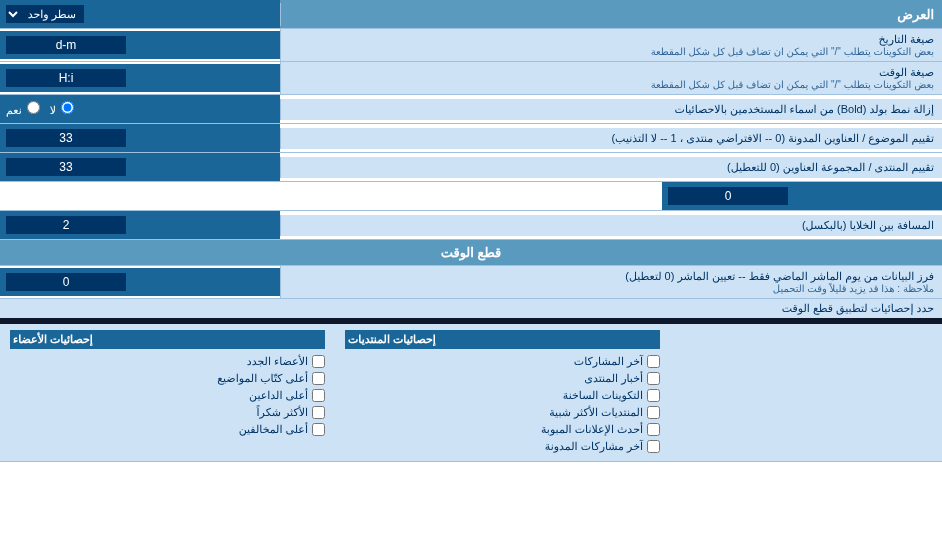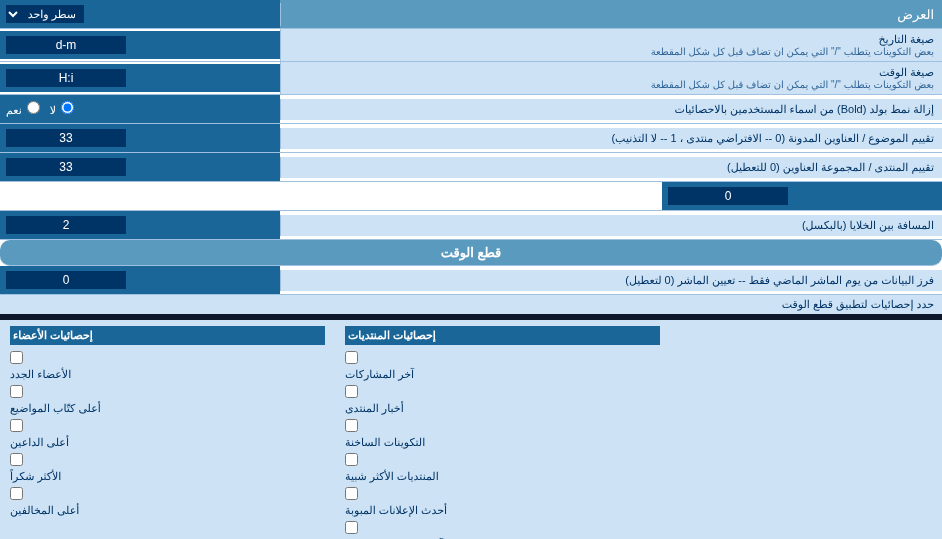--- a/index.html
+++ b/index.html
@@ -50,29 +50,28 @@
       direction: ltr;
     }
     .section-header {
       background: #5b9abf;
       color: #fff;
       font-weight: bold;
       font-size: 13px;
       text-align: center;
       padding: 5px;
       border-bottom: 1px solid #a0c0e0;
-      border-radius: 10px;
     }
     .first-row {
       background: #5b9abf;
     }
     .first-row .row-label {
       background: #5b9abf;
       color: #fff;
-      font-weight: normal;
+      font-weight: bold;
       font-size: 13px;
     }
     .first-row .row-input {
       background: #1a6699;
     }
     select.styled-select {
       background: #003366;
       color: #fff;
       border: none;
       padding: 2px 4px;
@@ -103,26 +102,25 @@
       background: #1a6699;
       color: #fff;
       text-align: left;
       font-weight: bold;
       font-size: 11px;
       padding: 3px;
       margin-bottom: 4px;
     }
     .checkbox-item {
       display: flex;
-      align-items: flex-end;
+      align-items: center;
       gap: 4px;
       padding: 2px 0;
       color: #003366;
       font-size: 11px;
-      flex-direction: column;
     }
     .checkbox-item input[type="checkbox"] {
       margin: 0;
     }
     .limit-row {
       background: #cde3f5;
       padding: 3px 8px;
       border-bottom: 6px solid #0f172a;
       text-align: right;
       font-size: 11px;
@@ -214,20 +212,21 @@
   <div class="row-input">
     <input type="text" class="input-dark" value="2" style="">
   </div>
 </div>
 
 <div class="section-header">قطع الوقت</div>
 
 <div class="row">
   <div class="row-label">
     <span>فرز البيانات من يوم الماشر الماضي فقط -- تعيين الماشر (0 لتعطيل)</span>
+    <small>ملاحظة : هذا قد يزيد قليلاً وقت التحميل</small>
   </div>
   <div class="row-input">
     <input type="text" class="input-dark" value="0" style="">
   </div>
 </div>
 
 <div class="limit-row">
   <span>حدد إحصائيات لتطبيق قطع الوقت</span>
 </div>
 

